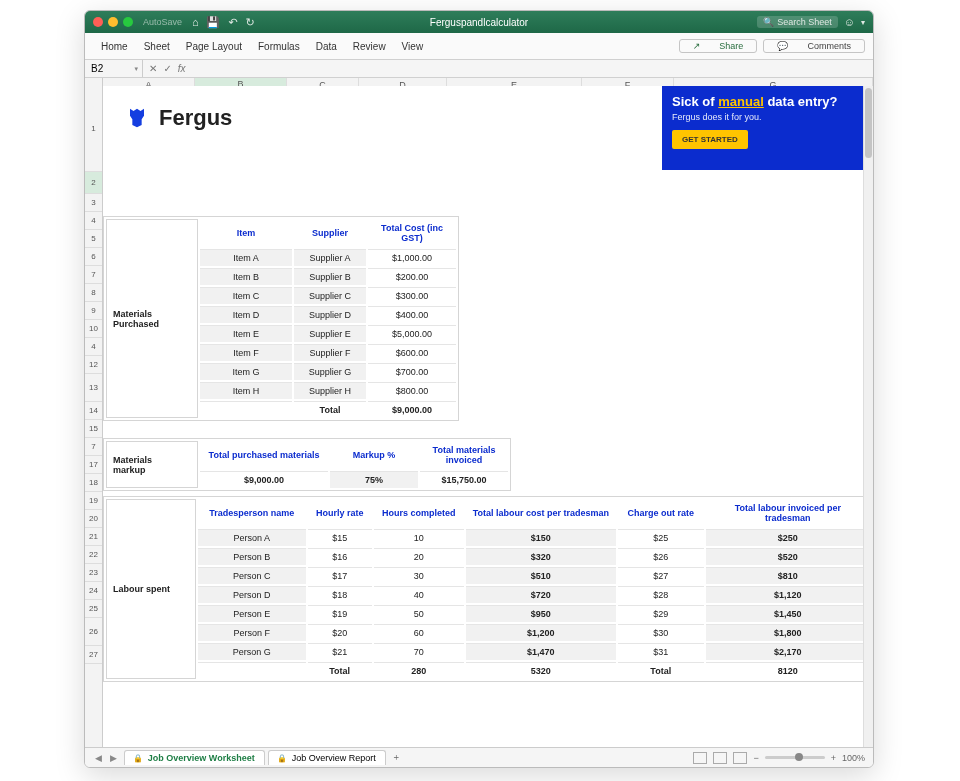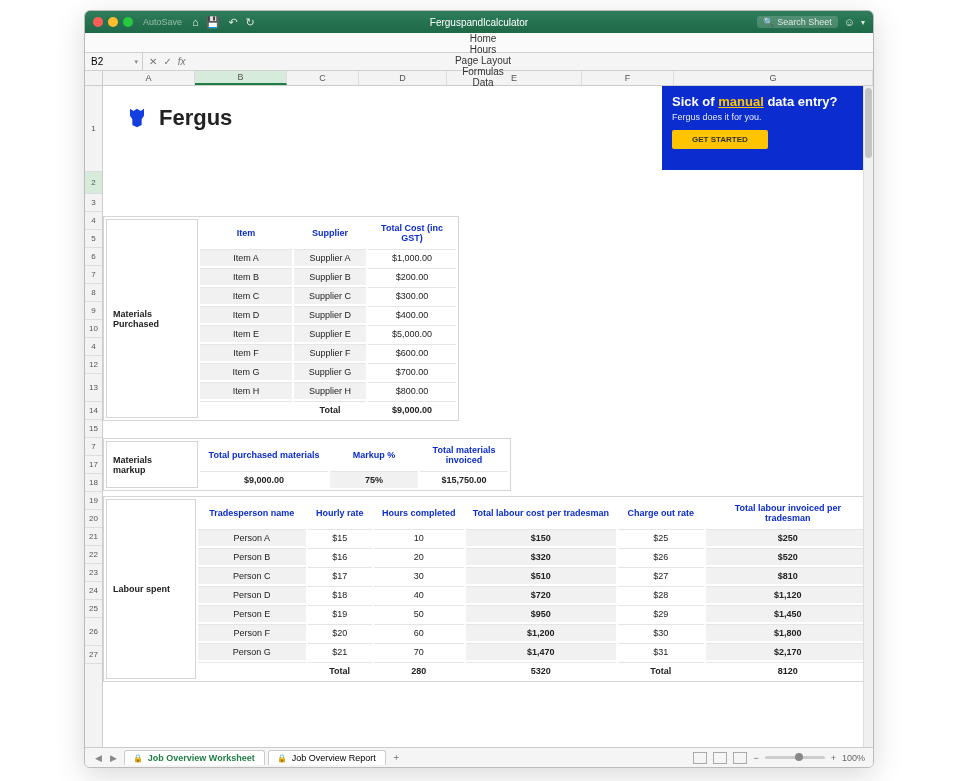--- a/index.html
+++ b/index.html
@@ -12,21 +12,21 @@
 .dot { width: 10px; height: 10px; border-radius: 50%; }
 .dot.r{background:#ff5f56;} .dot.y{background:#ffbd2e;} .dot.g{background:#27c93f;}
 .autosave { margin-left: 10px; opacity:.6; font-size:9px; }
 .tb-icons { margin-left:10px; display:flex; gap:8px; font-size:11px;}
 .title-center { position:absolute; left:50%; transform:translateX(-50%); font-size:10px; color:#fff;}
 .tb-right { margin-left:auto; display:flex; align-items:center; gap:6px; }
 .search-sheet { font-size:9px; background:rgba(255,255,255,.18); padding:1px 6px; border-radius:3px; display:flex; align-items:center; gap:3px; }
 .smile{font-size:11px;}
 .chev{font-size:8px;}
 
-.ribbon-tabs { height: 20px; background:#fafafa; border-bottom:1px solid #d0d0d0; display:flex; align-items:center; padding-left:8px; font-size:10px; color:#333;flex-direction:column;}
+.ribbon-tabs { height: 27px; background:#fafafa; border-bottom:1px solid #d0d0d0; display:flex; align-items:center; padding-left:8px; font-size:10px; color:#333;}
 .ribbon-tabs span{padding:0 8px;cursor:default;}
 .ribbon-tabs .right{margin-left:auto;display:flex;gap:6px;padding-right:8px;}
 .pill{border:1px solid #c5c5c5;border-radius:3px;padding:1px 5px;font-size:9px;color:#2a6e3f;display:flex;align-items:center;gap:3px;}
 .pill.cmt{color:#444;}
 
 .formula-bar{height:18px;background:#f5f5f5;border-bottom:1px solid #d0d0d0;display:flex;align-items:center;font-size:10px;}
 .name-box{width:58px;padding-left:6px;border-right:1px solid #ccc;height:100%;display:flex;align-items:center;justify-content:space-between;padding-right:4px;}
 .fx-ctrl{display:flex;align-items:center;gap:6px;padding:0 6px;color:#777;}
 .fx-input{flex:1;height:100%;}
 
@@ -41,21 +41,21 @@
 .row-headers .tall{height:86px;}
 .row-headers .mid{height:28px;}
 .row-headers .r2{height:22px;background:#d7ebdd;}
 
 .sheet{flex:1;position:relative;background:#fff;}
 
 .banner{position:absolute;right:6px;top:0;width:205px;height:84px;background:#0b2cce;color:#fff;padding:8px 10px;}
 .banner h2{font-size:13px;font-weight:700;}
 .banner h2 .man{color:#ffc400;text-decoration:underline;}
 .banner p{font-size:9px;margin-top:3px;opacity:.9;}
-.banner .btn{margin-top:8px;display:inline-block;background:#ffc400;color:#333;font-size:8px;font-weight:600;padding:5px 20px;border-radius:2px;}
+.banner .btn{margin-top:8px;display:inline-block;background:#ffc400;color:#333;font-size:8px;font-weight:600;padding:5px 10px;border-radius:2px;}
 
 .logo{position:absolute;left:20px;top:18px;display:flex;align-items:center;gap:8px;}
 .logo svg{width:28px;height:28px;}
 .logo span{font-size:22px;font-weight:600;color:#222;}
 
 .tbl{position:absolute;font-size:9px;color:#222;}
 .tbl th{color:#0b2cce;font-weight:700;padding:4px 6px;text-align:center;}
 .tbl td{padding:3px 6px;text-align:center;border-top:1px solid #e5e5e5;}
 .tbl .lbl{font-weight:700;text-align:left;padding-right:10px;background:#fff;border:1px solid #d5d5d5;}
 .tbl .shade{background:#f1f1f1;}
@@ -126,21 +126,21 @@
         <span>🔍</span>
         <span>Search Sheet</span>
       </div>
       <span class="smile">☺</span>
       <span class="chev">▾</span>
     </div>
   </div>
 
   <div class="ribbon-tabs">
     <span>Home</span>
-    <span>Hours</span>
+    <span>Sheet</span>
     <span>Page Layout</span>
     <span>Formulas</span>
     <span>Data</span>
     <span>Review</span>
     <span>View</span>
     <div class="right">
       <div class="pill">
           <span>↗</span>
           <span>Share</span>
         </div>

